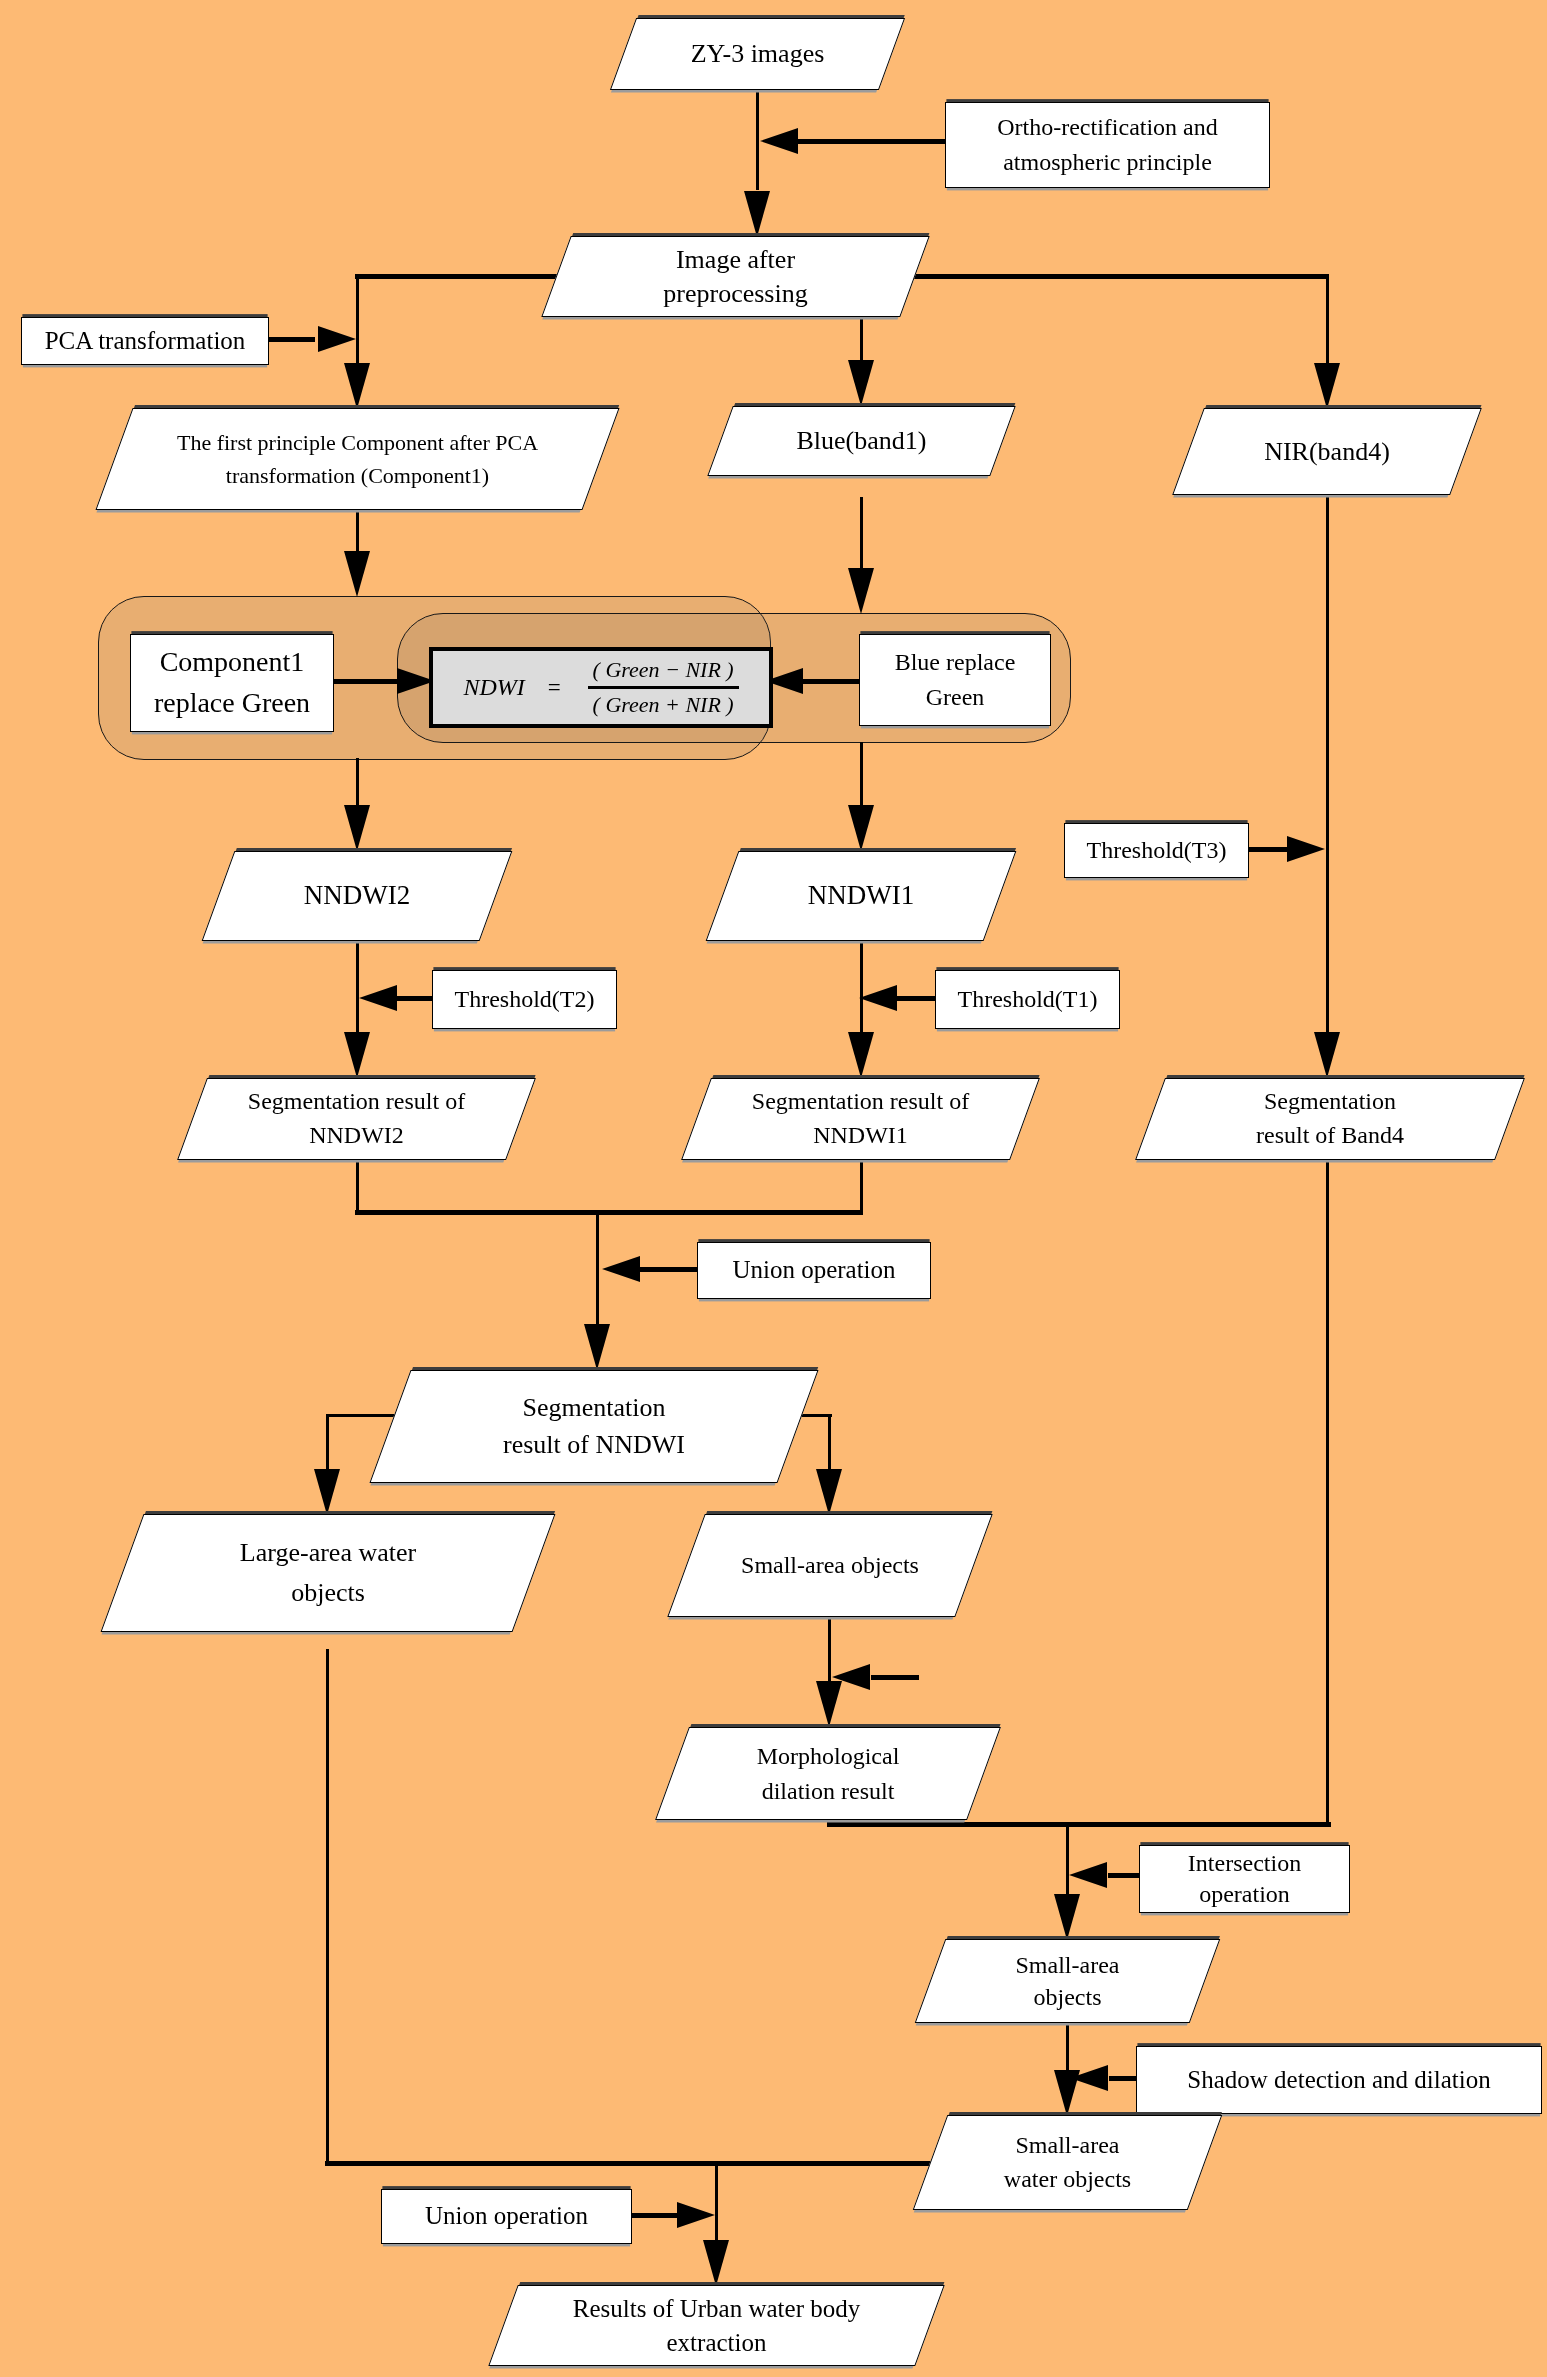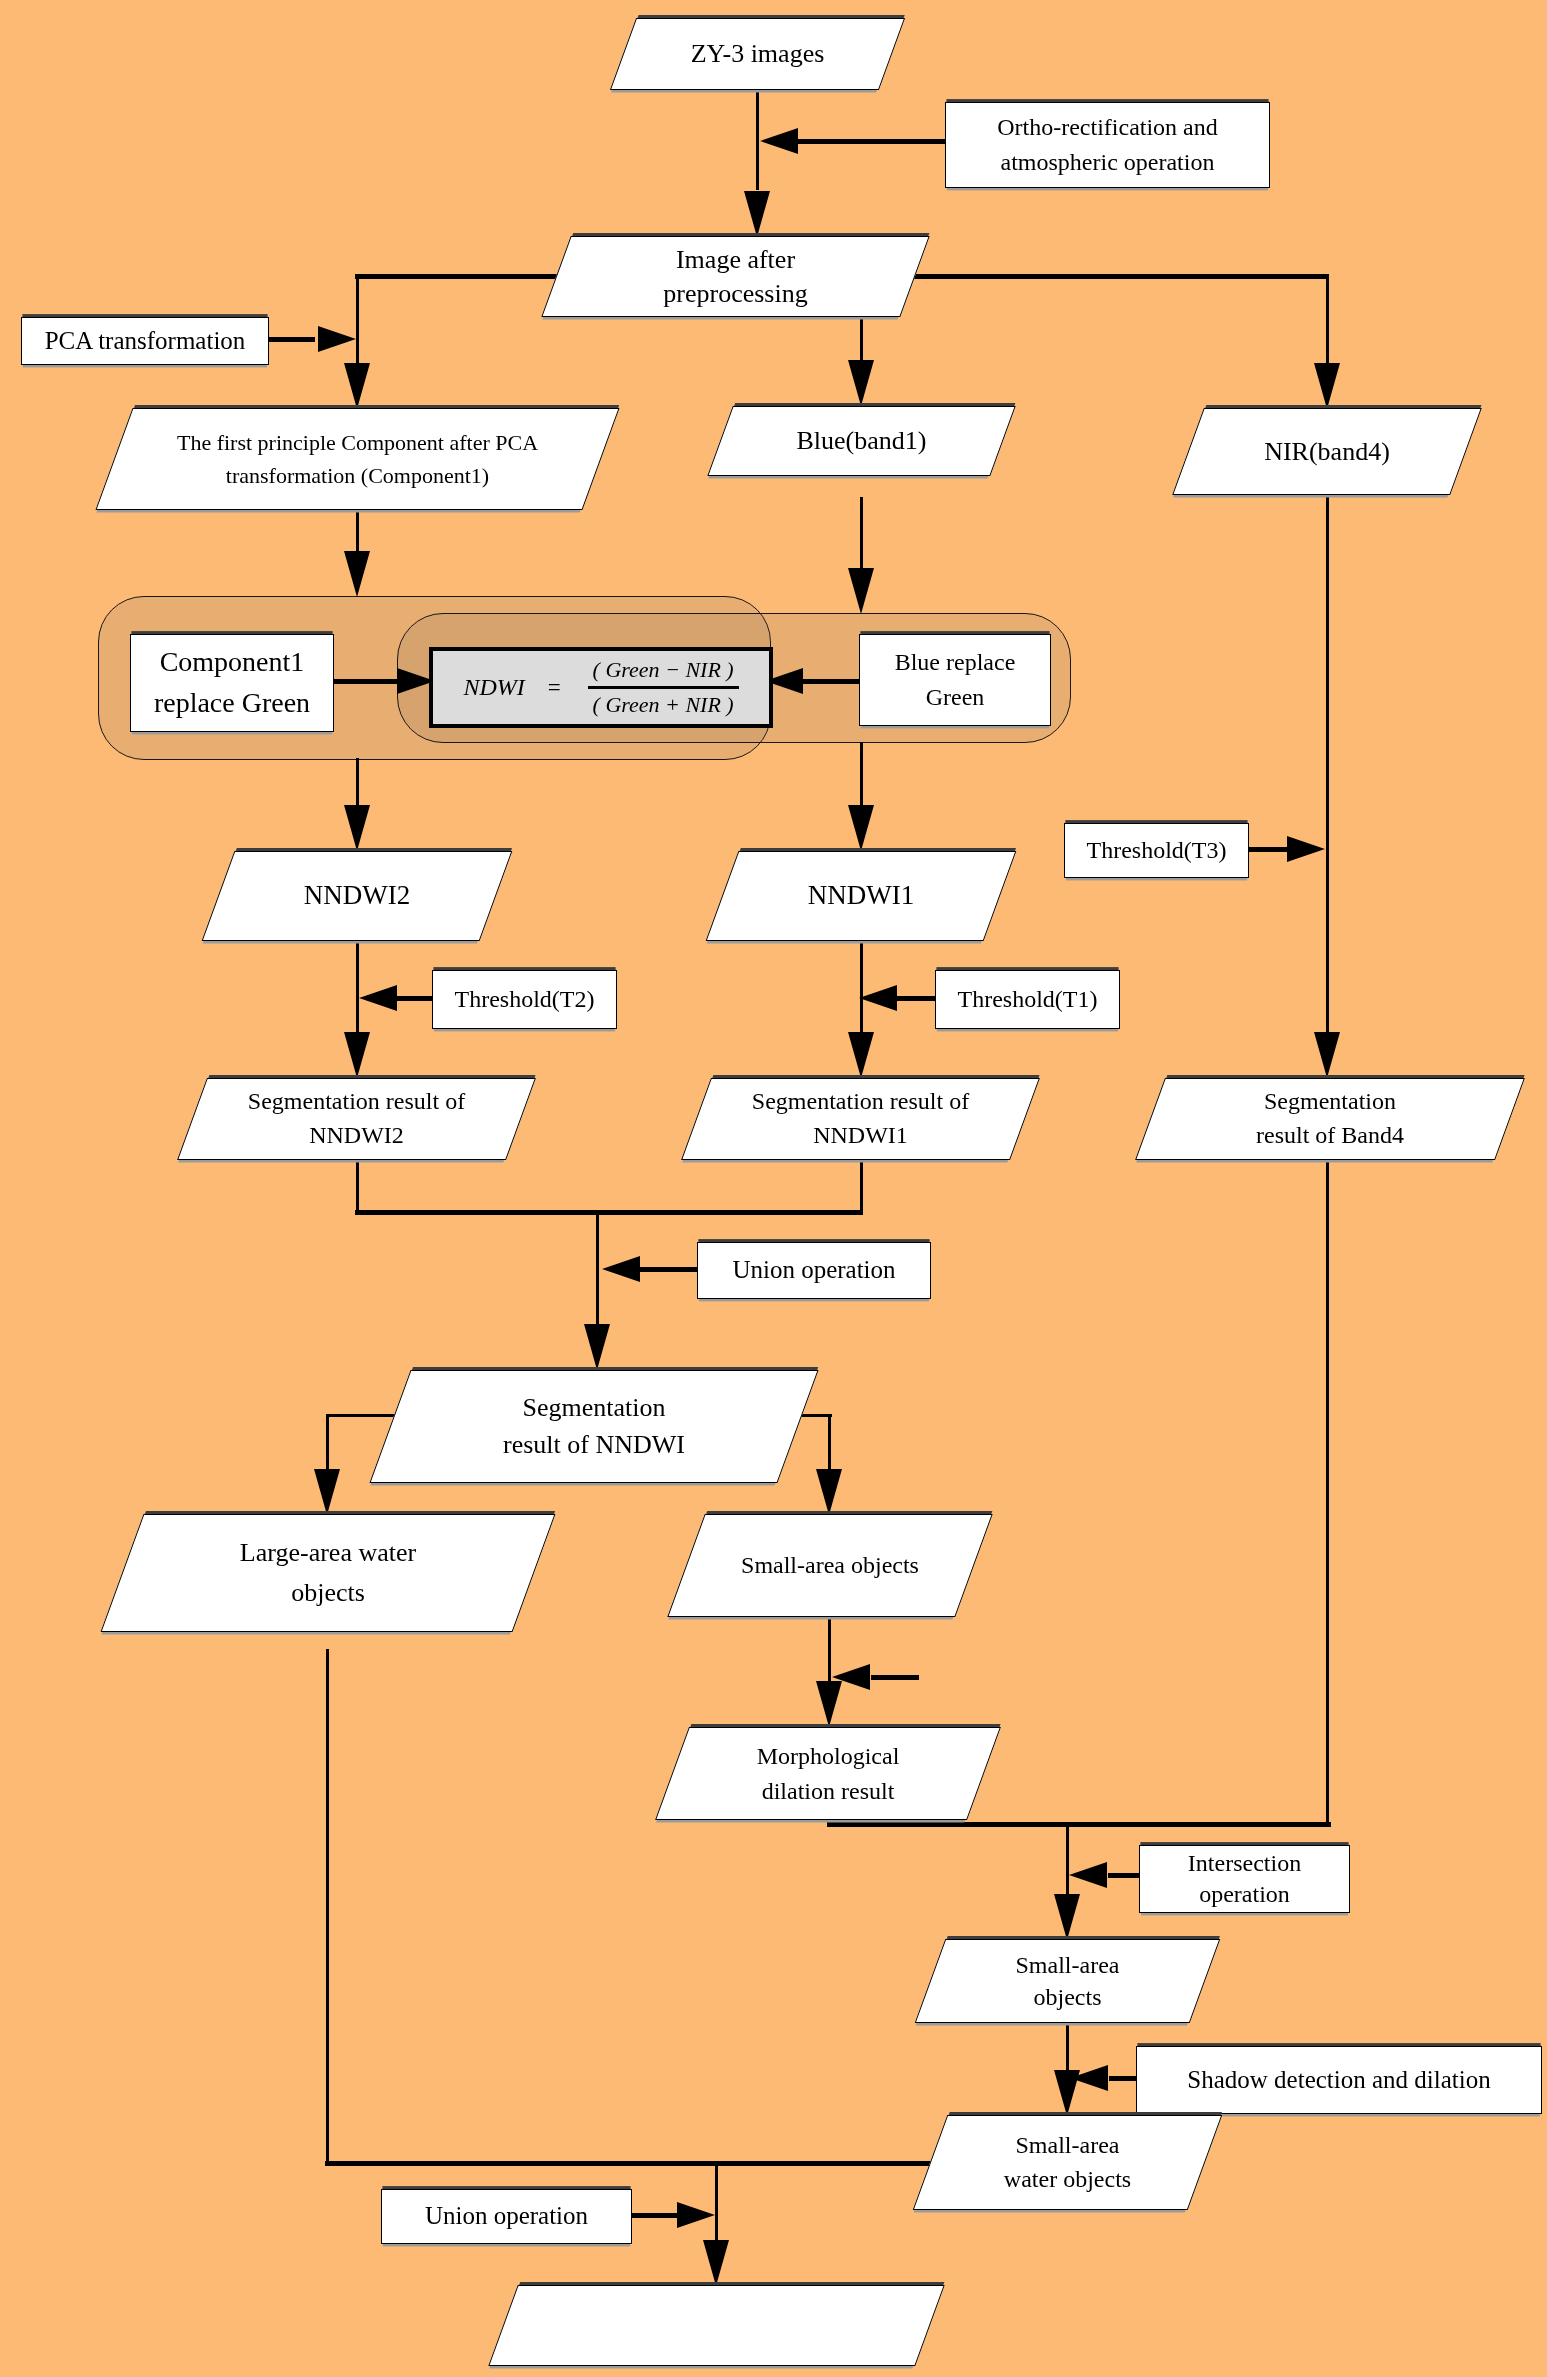--- a/index.html
+++ b/index.html
@@ -124,21 +124,21 @@
   <div class="pg" style="left:623px;top:18px;width:269px;height:72px">
     <span class="pgs"></span>
     <span class="txt">
         <span>ZY-3 images</span>
       </span>
   </div>
 
   <div class="bx" style="left:945px;top:102px;width:323px;height:84px">
     <span class="txt" style="font-size:24px">
       <span>Ortho-rectification and</span>
-      <span>atmospheric operation</span>
+      <span>atmospheric principle</span>
     </span>
   </div>
 
   <div class="pg" style="left:556px;top:236px;width:359px;height:81px">
     <span class="pgs"></span>
     <span class="txt" style="line-height:1.3">
       <span>Image after</span>
       <span>preprocessing</span>
     </span>
   </div>
@@ -319,16 +319,20 @@
   </div>
 
   <div class="bx" style="left:381px;top:2189px;width:249px;height:53px">
     <span class="txt" style="font-size:25px">
         <span>Union operation</span>
       </span>
   </div>
 
   <div class="pg" style="left:503px;top:2285px;width:427px;height:81px">
     <span class="pgs"></span>
+    <span class="txt" style="font-size:25px;line-height:1.35">
+      <span>Results of Urban water body</span>
+      <span>extraction</span>
+    </span>
   </div>
 
 </div>
 
 
 </body></html>

